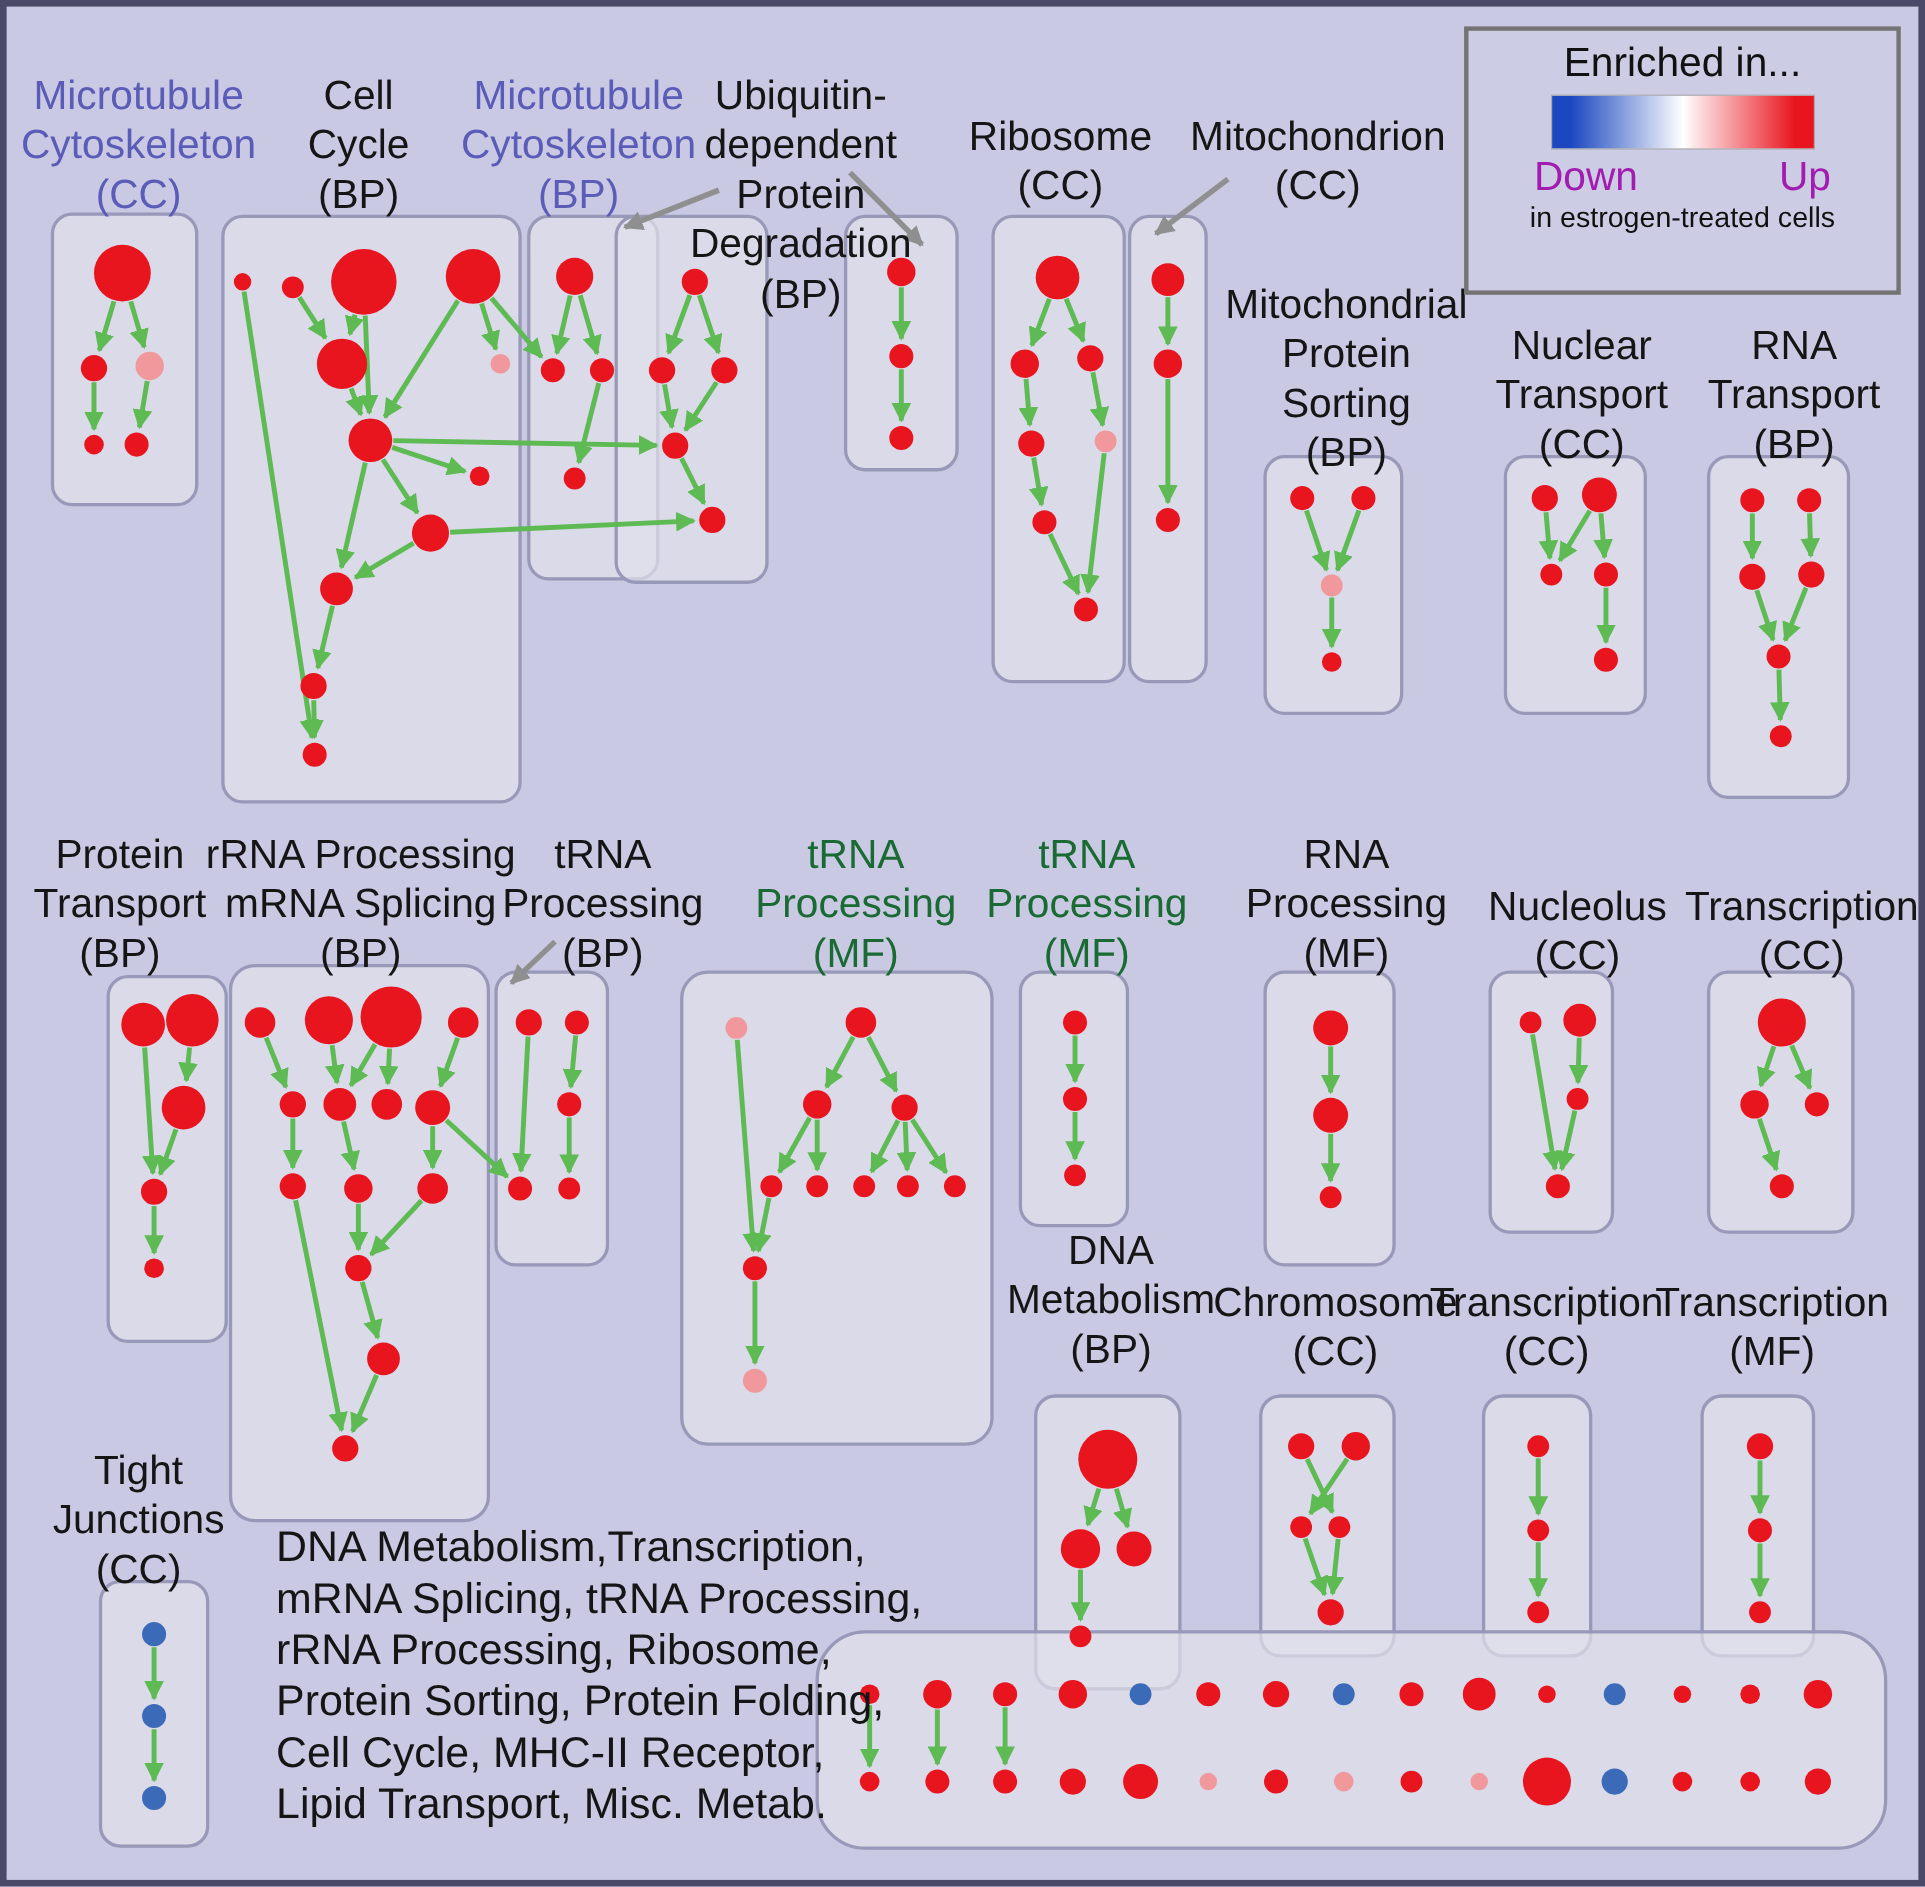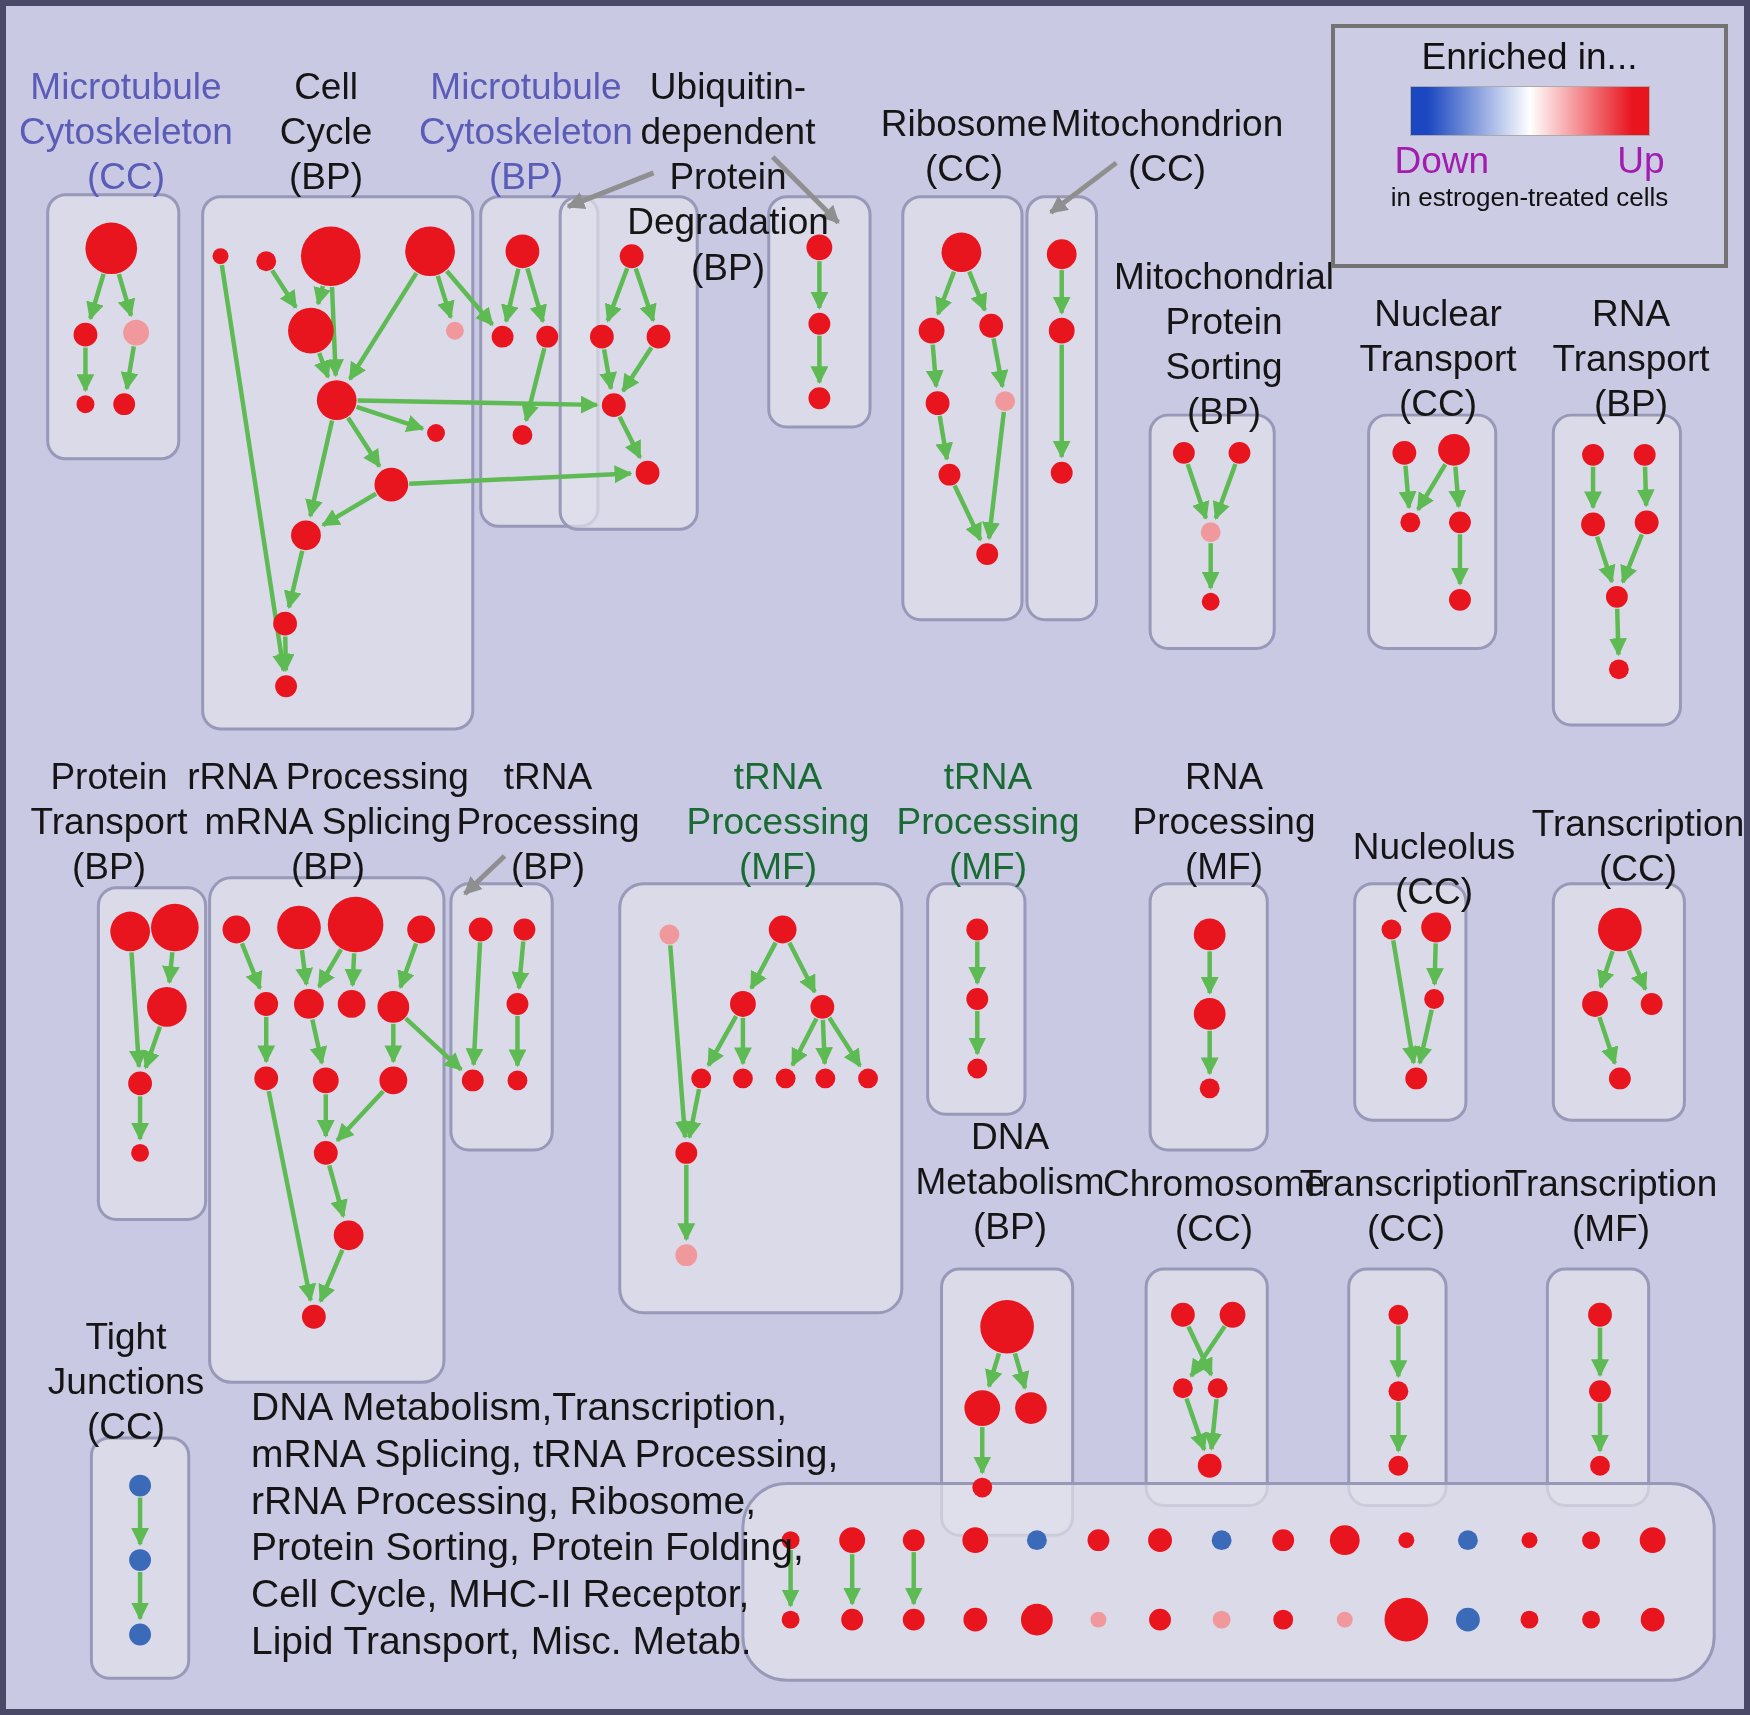--- a/index.html
+++ b/index.html
@@ -379,21 +379,21 @@
       <div class="cluster-label blue" style="left: 520px; top: 58px;">Microtubule
 Cytoskeleton
 (BP)</div>
       <div class="cluster-label black" style="left: 722px; top: 58px;">Ubiquitin-
 dependent
 Protein
 Degradation
 (BP)</div>
       <div class="cluster-label black" style="left: 958px; top: 95px;">Ribosome
 (CC)</div>
-      <div class="cluster-label black" style="left: 1161px; top: 95px;">Mitochondrion
+      <div class="cluster-label black" style="left: 1192px; top: 95px;">Mitochondrion
 (CC)</div>
       <div class="cluster-label black" style="left: 1218px; top: 248px;">Mitochondrial
 Protein
 Sorting
 (BP)</div>
       <div class="cluster-label black" style="left: 1432px; top: 285px;">Nuclear
 Transport
 (CC)</div>
       <div class="cluster-label black" style="left: 1625px; top: 285px;">RNA
 Transport
@@ -409,21 +409,21 @@
 (BP)</div>
       <div class="cluster-label green" style="left: 772px; top: 748px;">tRNA
 Processing
 (MF)</div>
       <div class="cluster-label green" style="left: 982px; top: 748px;">tRNA
 Processing
 (MF)</div>
       <div class="cluster-label black" style="left: 1218px; top: 748px;">RNA
 Processing
 (MF)</div>
-      <div class="cluster-label black" style="left: 1428px; top: 795px; margin-top: 23px;">Nucleolus
+      <div class="cluster-label black" style="left: 1428px; top: 795px;">Nucleolus
 (CC)</div>
       <div class="cluster-label black" style="left: 1632px; top: 795px;">Transcription
 (CC)</div>
       <div class="cluster-label black" style="left: 1004px; top: 1108px;">DNA
 Metabolism
 (BP)</div>
       <div class="cluster-label black" style="left: 1208px; top: 1155px;">Chromosome
 (CC)</div>
       <div class="cluster-label black" style="left: 1400px; top: 1155px;">Transcription
 (CC)</div>

